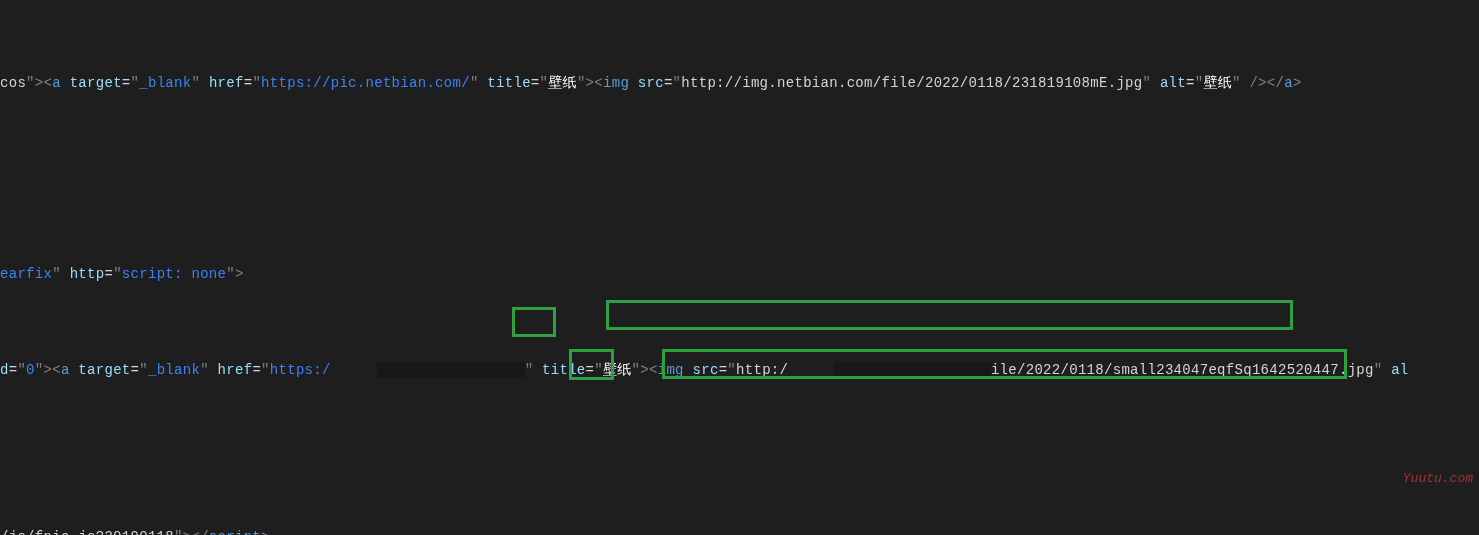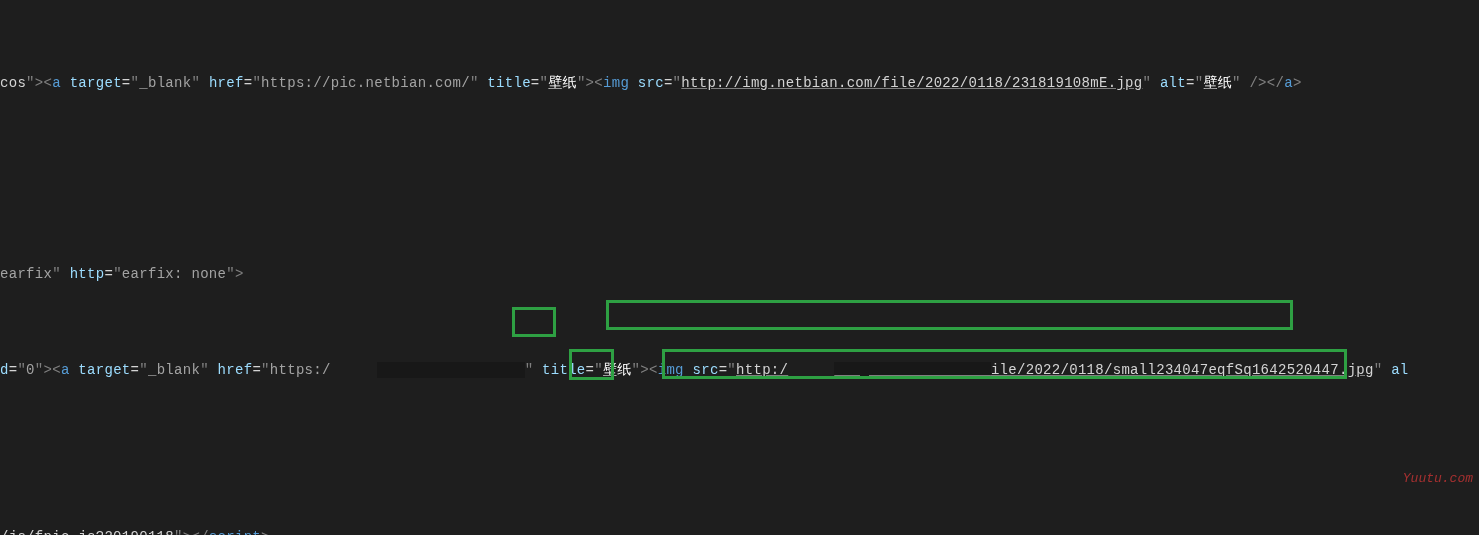--- a/index.html
+++ b/index.html
@@ -23,23 +23,23 @@
   .line {
     white-space: nowrap;
     height: 24px;
     line-height: 24px;
   }
   
   .gray { color: #808080; }
   .tag  { color: #569cd6; }
   .attr { color: #9cdcfe; }
   .eq   { color: #d4d4d4; }
-  .str  { color: #a3a3a3; }
+  .str  { color: #3b82f6; }
   .str-cn { color: #ffffff; }
-  .link { color: #d4d4d4; text-decoration: underline; text-decoration-color: #808080; text-align: right; }
+  .link { color: #d4d4d4; text-decoration-color: #808080; text-align: right; }
   .redacted { background: #181818; color: transparent; margin-left: 46px; }
   .watermark {
     position: absolute;
     right: 6px;
     bottom: 45px;
     font-family: Liberation Mono, monospace;
     font-size: 13px;
     font-style: italic;
     color: #b33;
     opacity: 0.85;
@@ -62,21 +62,21 @@
 <body>
 
 <div class="code-area">
 
 
 <div class="line"><span>cos</span><span class="gray">"&gt;&lt;</span><span class="tag">a</span> <span class="attr">target</span><span class="eq">=</span><span class="gray">"</span><span class="str">_blank</span><span class="gray">"</span> <span class="attr">href</span><span class="eq">=</span><span class="gray">"</span><span class="str">https://pic.netbian.com/</span><span class="gray">"</span> <span class="attr">title</span><span class="eq">=</span><span class="gray">"</span><span class="str-cn">壁纸</span><span class="gray">"&gt;&lt;</span><span class="tag">img</span> <span class="attr">src</span><span class="eq">=</span><span class="gray">"</span><span class="str link">http://img.netbian.com/file/2022/0118/231819108mE.jpg</span><span class="gray">"</span> <span class="attr">alt</span><span class="eq">=</span><span class="gray">"</span><span class="str-cn">壁纸</span><span class="gray">"</span> <span class="gray">/&gt;&lt;/</span><span class="tag">a</span><span class="gray">&gt;</span></div>
 
 <div class="blank-row2"></div>
 
 
-<div class="line"><span class="str">earfix</span><span class="gray">"</span> <span class="attr">http</span><span class="eq">=</span><span class="gray">"</span><span class="str">earfix: none</span><span class="gray">"&gt;</span></div>
+<div class="line"><span class="str">earfix</span><span class="gray">"</span> <span class="attr">http</span><span class="eq">=</span><span class="gray">"</span><span class="str">script: none</span><span class="gray">"&gt;</span></div>
 
 
 <div class="line"><span class="attr">d</span><span class="eq">=</span><span class="gray">"</span><span class="str">0</span><span class="gray">"&gt;&lt;</span><span class="tag">a</span> <span class="attr">target</span><span class="eq">=</span><span class="gray">"</span><span class="str">_blank</span><span class="gray">"</span> <span class="attr">href</span><span class="eq">=</span><span class="gray">"</span><span class="str">https:/</span><span class="redacted">/img.netbian.com/</span><span class="gray">"</span> <span class="attr">title</span><span class="eq">=</span><span class="gray">"</span><span class="str-cn">壁纸</span><span class="gray">"&gt;&lt;</span><span class="tag">img</span> <span class="attr">src</span><span class="eq">=</span><span class="gray">"</span><span class="str link">http:/</span><span class="redacted link">/img.netbian.com/f</span><span class="str link">ile/2022/0118/small234047eqfSq1642520447.jpg</span><span class="gray">"</span> <span class="attr">al</span></div>
 
 <div class="blank-row"></div>
 
 
 <div class="line"><span class="str link">/js/fpic.js?20190118</span><span class="gray">"&gt;&lt;/</span><span class="tag">script</span><span class="gray">&gt;</span></div>
 
 

